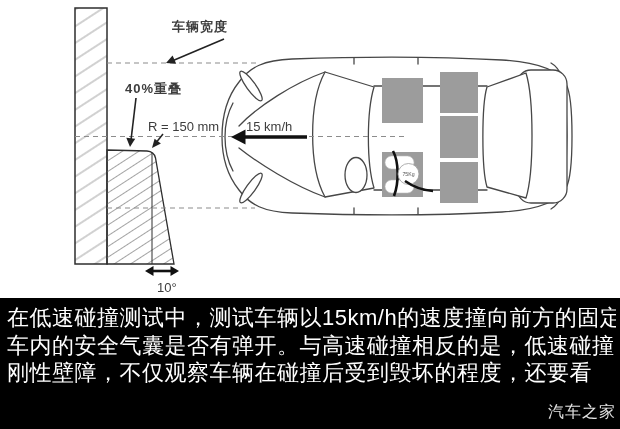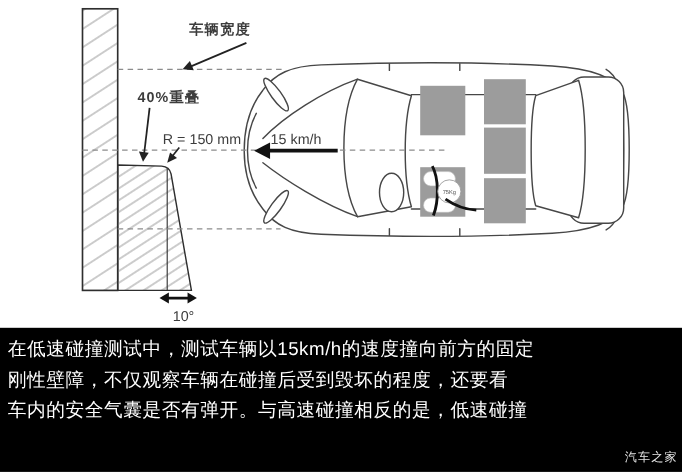--- a/index.html
+++ b/index.html
@@ -11,26 +11,26 @@
     font-family:"Liberation Sans", sans-serif;
   }
   .diagram-svg{position:absolute;left:0;top:0;}
   .caption{
     position:absolute;left:0;top:298px;width:620px;height:131px;
     background:#000000;color:#ffffff;
     box-sizing:border-box;
     padding:6px 4px 0 7px;
   }
   .caption-line{
-    font-size:17px;line-height:27.5px;font-weight:400;
+    font-size:22px;line-height:27.5px;font-weight:400;
     letter-spacing:0.5px;white-space:nowrap;overflow:hidden;
   }
   .watermark{
     position:absolute;right:4px;bottom:6px;
-    font-size:11px;color:#e2e2e2;letter-spacing:1px;
+    font-size:16px;color:#e2e2e2;letter-spacing:1px;
   }
   .diag-label{fill:#3d3d3d;font-family:"Liberation Sans",sans-serif;}
   .diag-label.zh{font-weight:700;letter-spacing:1px;font-size:13px;}
   .diag-label.lat{font-weight:500;font-size:13px;}
   .thinline{stroke:#222222;fill:none;}
   .carline{stroke:#474747;stroke-width:1.3;fill:none;stroke-linejoin:round;stroke-linecap:round;}
   .carfill{stroke:#474747;stroke-width:1.3;fill:#ffffff;stroke-linejoin:round;}
 </style>
 </head>
 <body>
@@ -139,18 +139,18 @@
     <g>
       <line x1="152" y1="271" x2="172" y2="271" stroke="#111111" stroke-width="2.6"></line>
       <polygon points="145,271 153.5,266 153.5,276" fill="#111111"></polygon>
       <polygon points="179,271 170.5,266 170.5,276" fill="#111111"></polygon>
     </g>
     <text class="diag-label lat" x="157" y="292" font-size="12.5">10°</text>
   </svg>
 
   <div class="caption">
     <div class="caption-line">在低速碰撞测试中，测试车辆以15km/h的速度撞向前方的固定</div>
+    <div class="caption-line">车内的安全气囊是否有弹开。与高速碰撞相反的是，低速碰撞</div>
     <div class="caption-line">刚性壁障，不仅观察车辆在碰撞后受到毁坏的程度，还要看</div>
-    <div class="caption-line">车内的安全气囊是否有弹开。与高速碰撞相反的是，低速碰撞</div>
     <div class="watermark">汽车之家</div>
   </div>
 
 </div>
 
 </body></html>

